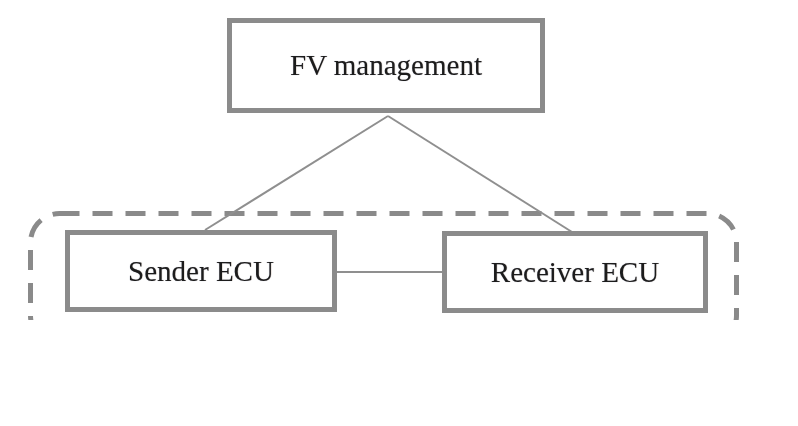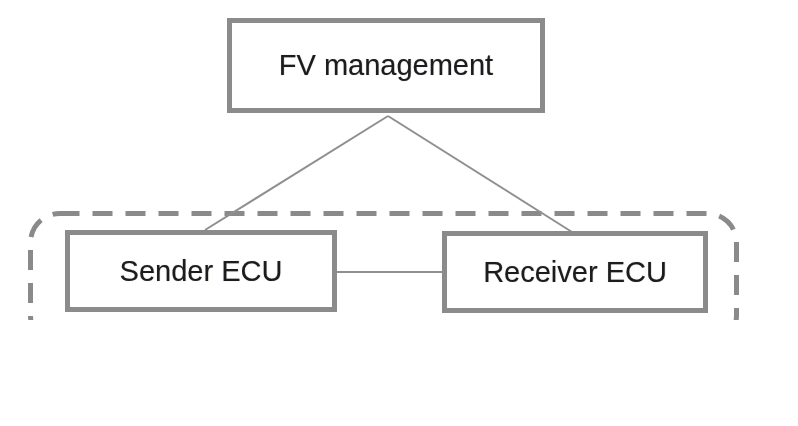--- a/index.html
+++ b/index.html
@@ -2,21 +2,21 @@
 <html><head>
 <meta charset="utf-8">
 <style>
   html, body { margin: 0; padding: 0; background: #ffffff; }
   .canvas {
     position: relative;
     width: 798px;
     height: 320px;
     background: #ffffff;
     overflow: hidden;
-    font-family: Liberation Sans, sans-serif;
+    font-family: Liberation Serif, serif;
   }
   .lines-layer {
     position: absolute;
     left: 0; top: 0;
     width: 798px; height: 426px;
     pointer-events: none;
   }
   .ecu-box {
     position: absolute;
     box-sizing: border-box;

